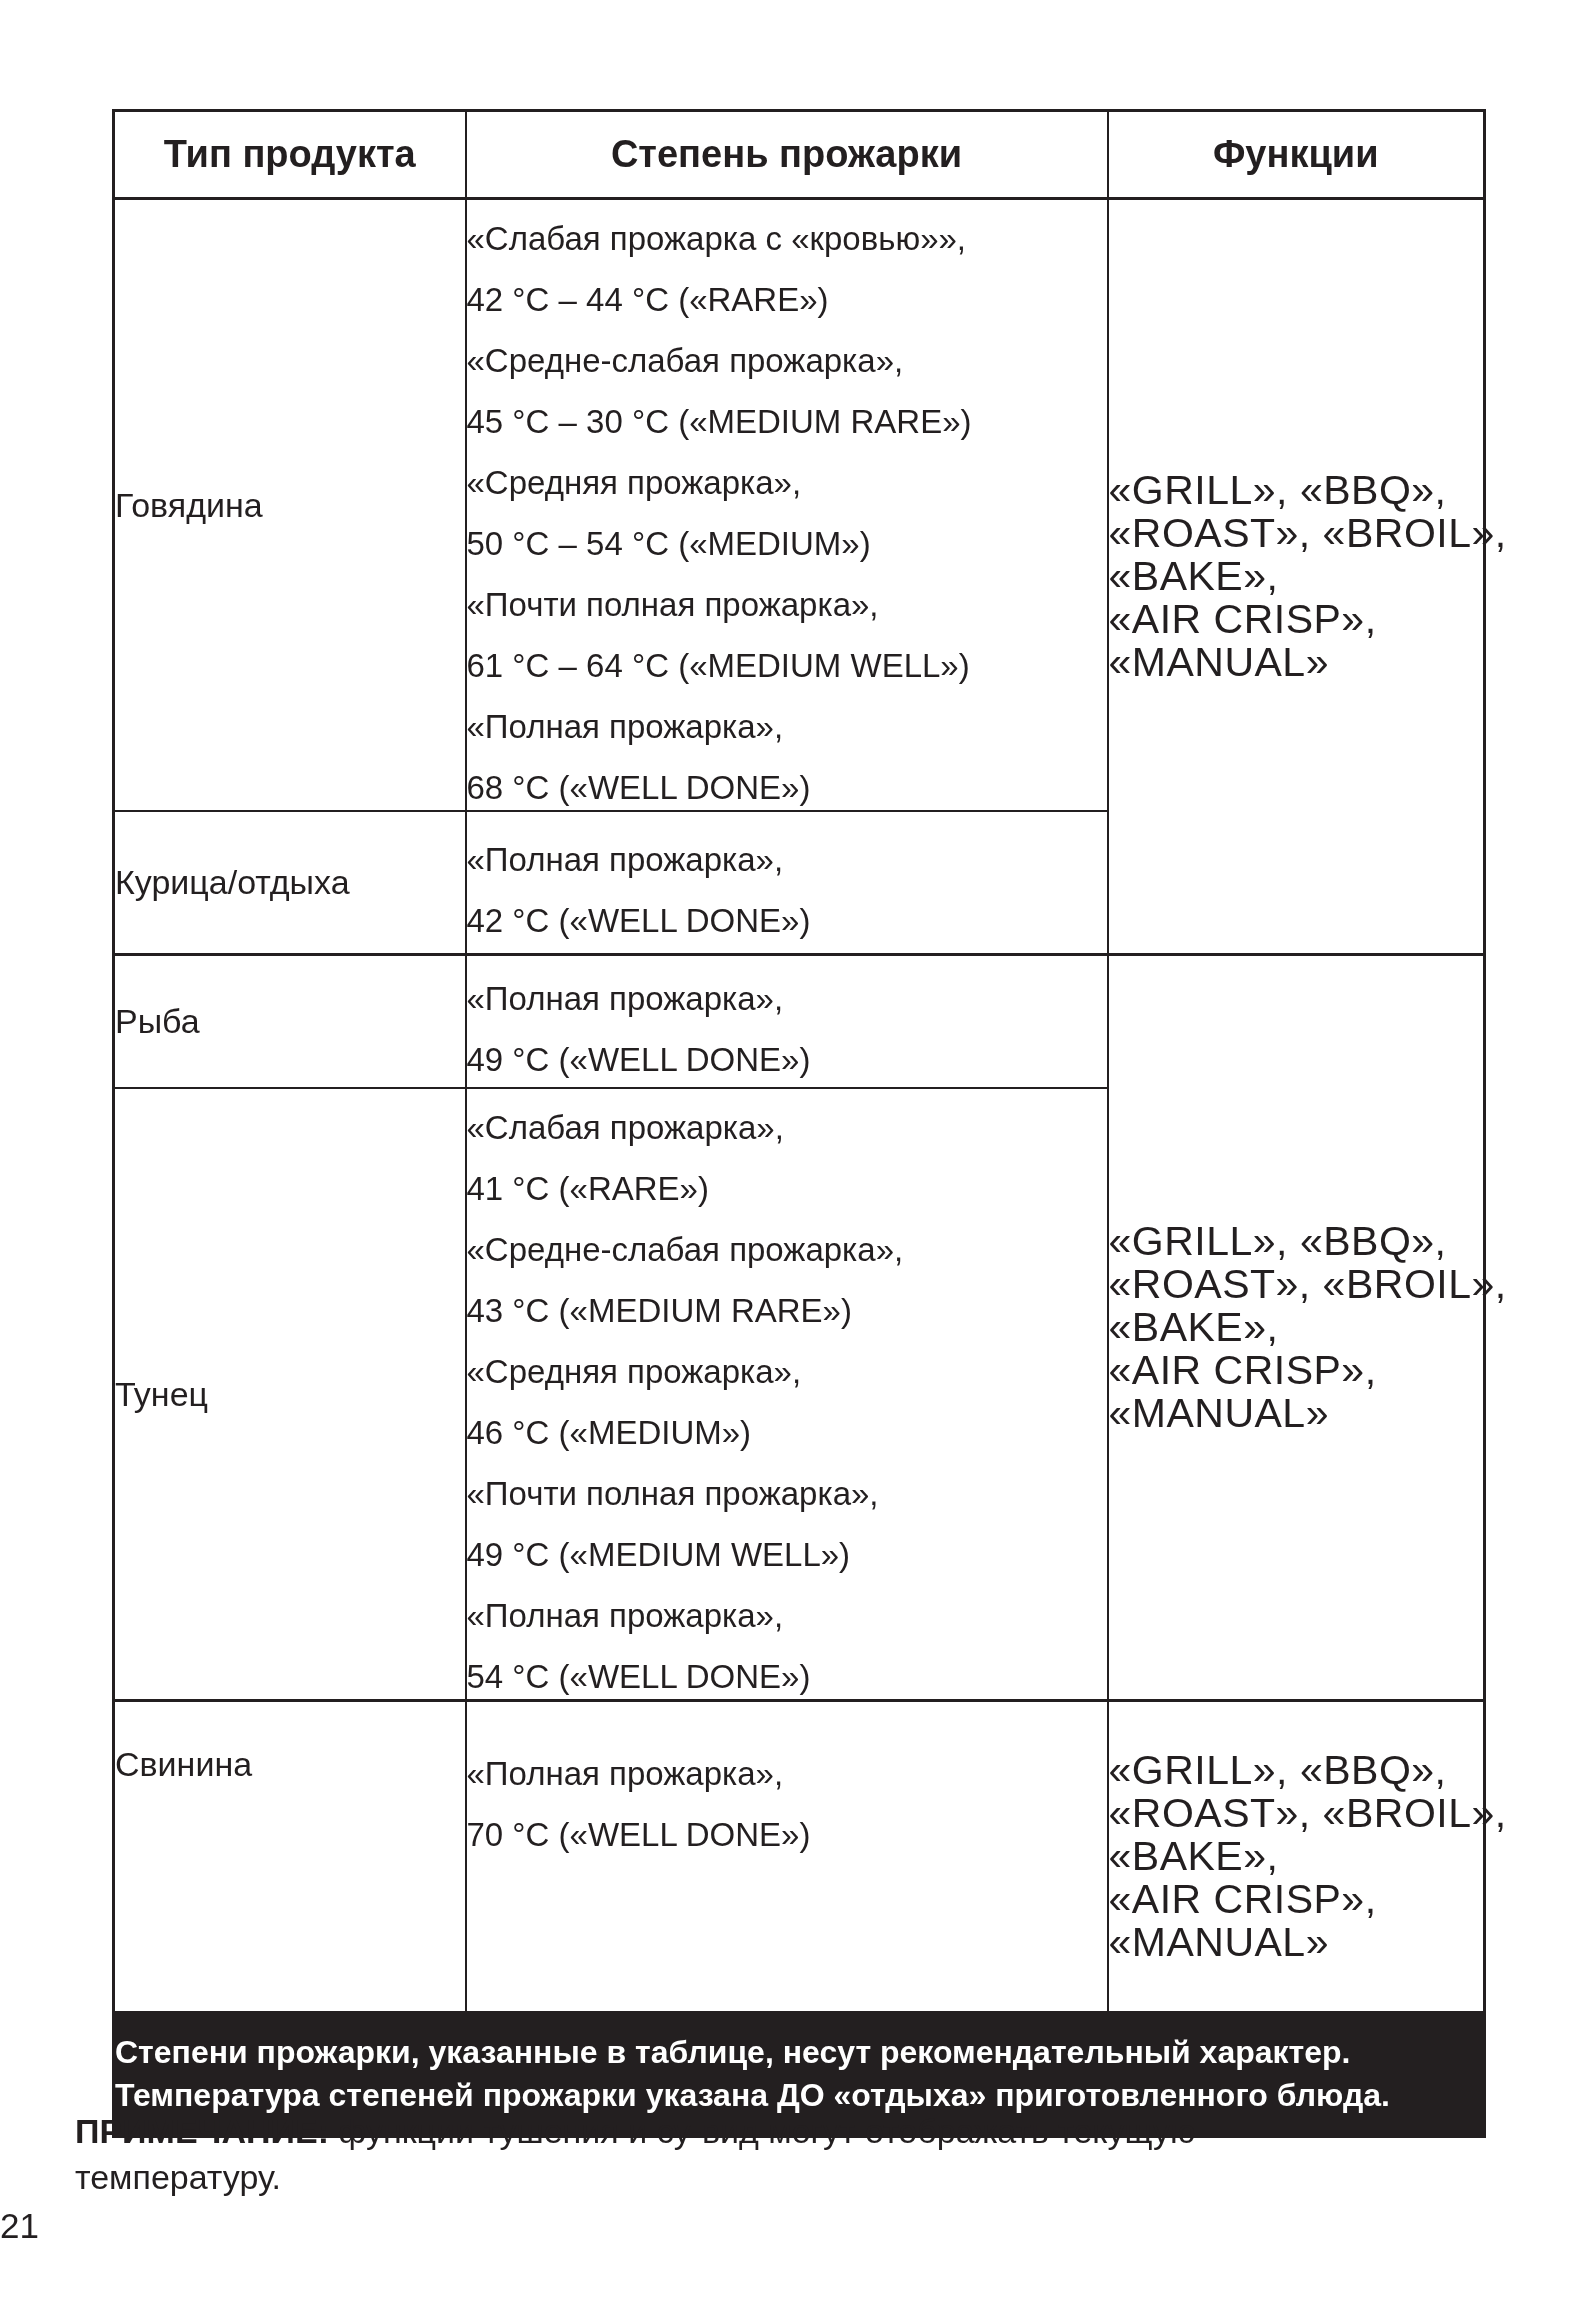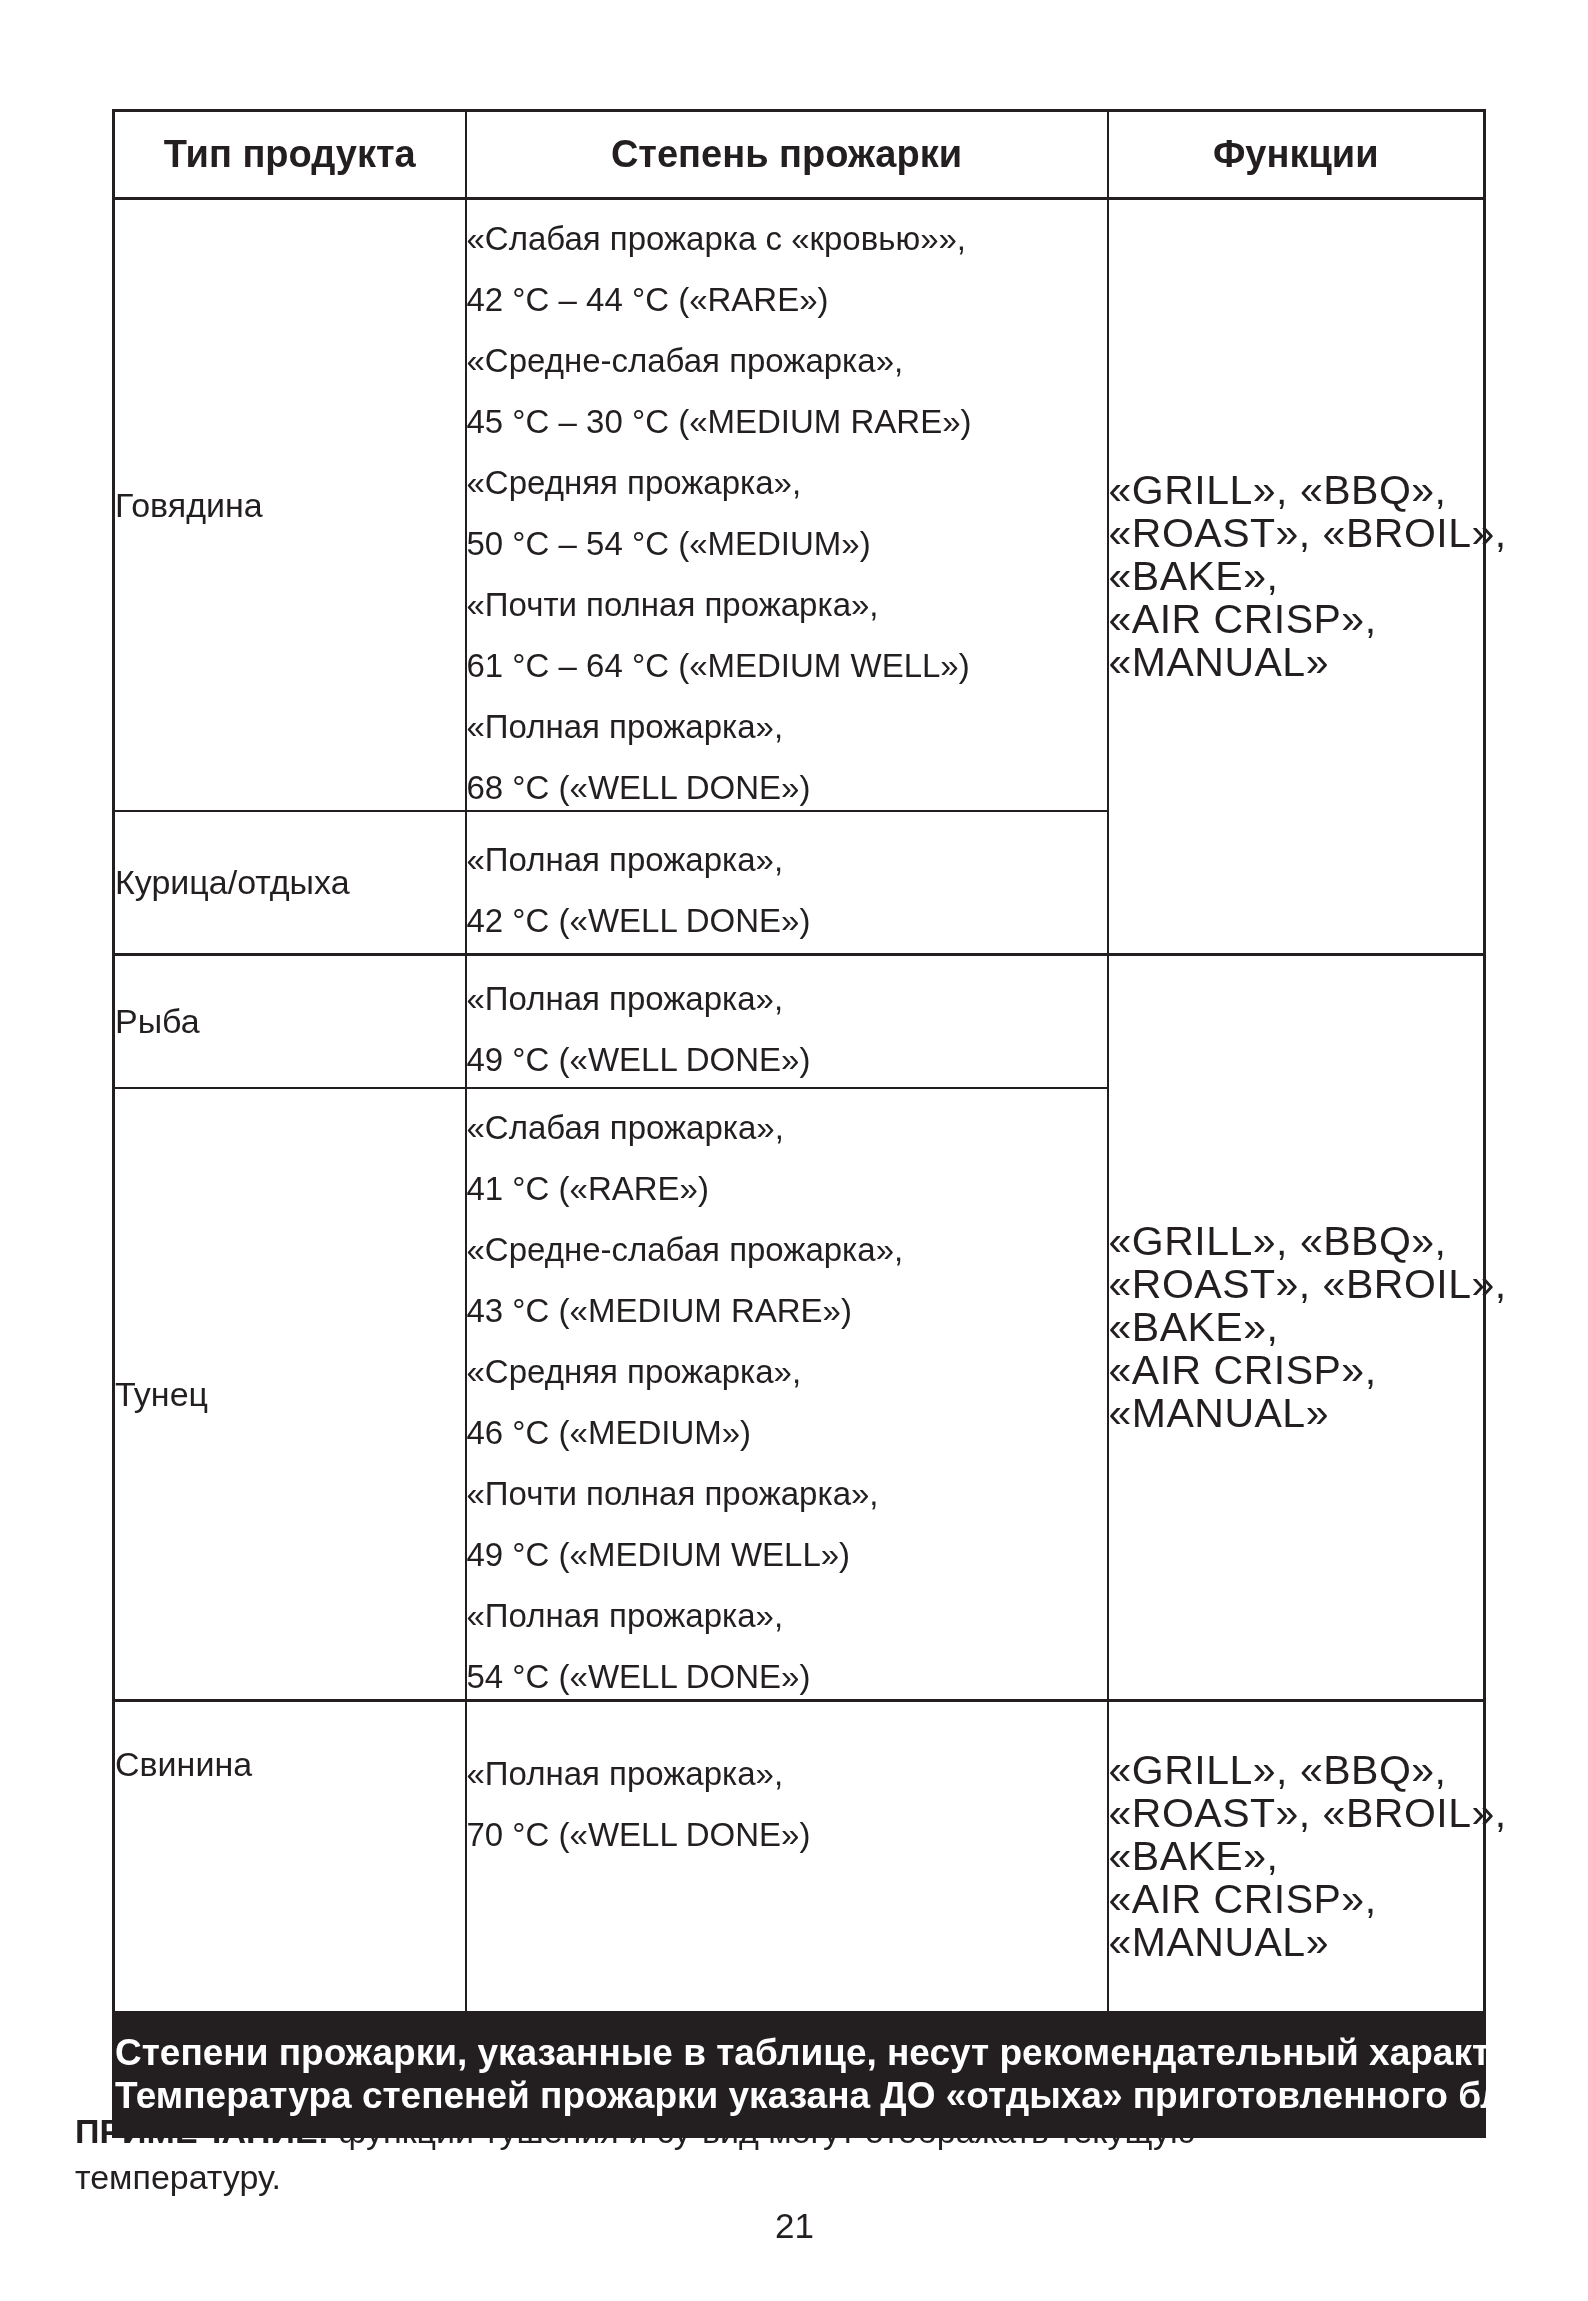--- a/index.html
+++ b/index.html
@@ -75,21 +75,21 @@
   tr.r-pork td.doneness { vertical-align: top; padding-top: 33px; }
 
   tr.banner-row { height: 125px; }
   td.banner {
     background: #231f20;
     padding: 0 18.6px 0 32px;
   }
   td.banner .l {
     color: #ffffff;
     font-weight: bold;
-    font-size: 37px;
+    font-size: 32px;
     line-height: 43px;
     white-space: nowrap;
   }
 
   .note {
     position: absolute;
     left: 75px;
     top: 2074px;
     width: 1317px;
     font-size: 34px;
@@ -98,21 +98,20 @@
   .note .note-label {
     font-weight: bold;
     margin-right: 9.3px;
   }
 
   .page-num {
     position: absolute;
     left: 0;
     top: 2206px;
     width: 100%;
-    text-align: center;
     font-size: 35px;
   }
 </style>
 </head>
 <body>
 
 <div class="page">
 
   <table class="spec">
     <colgroup>

